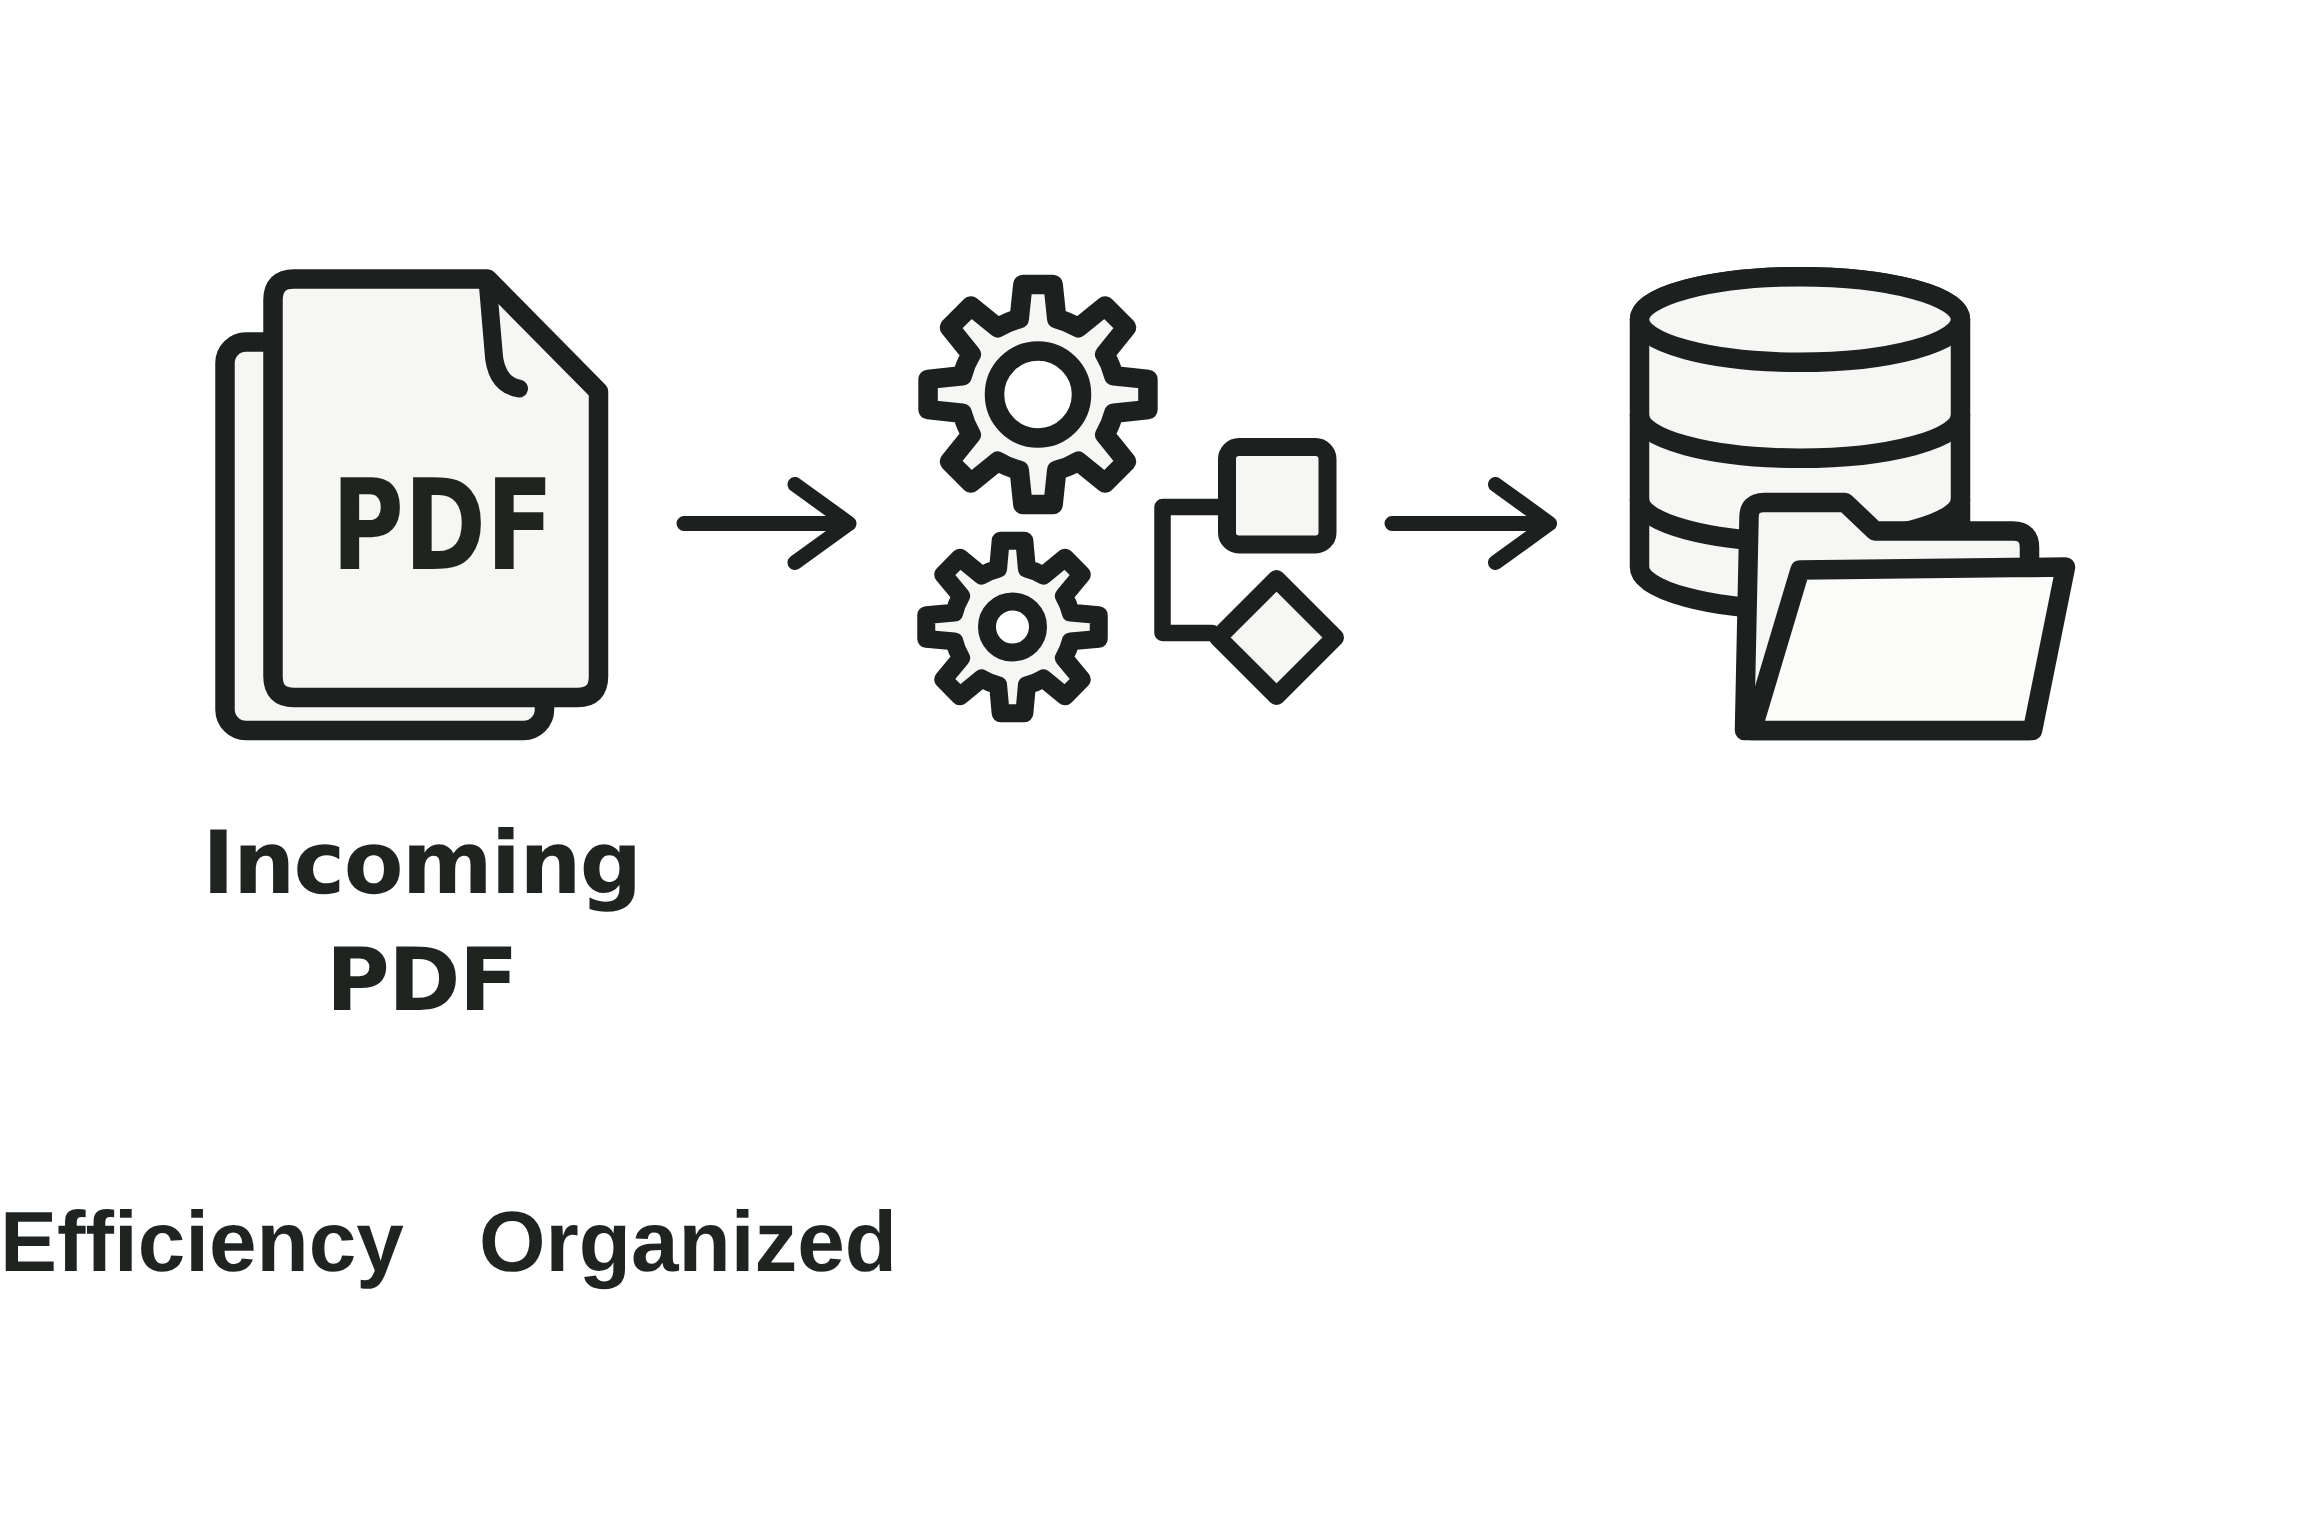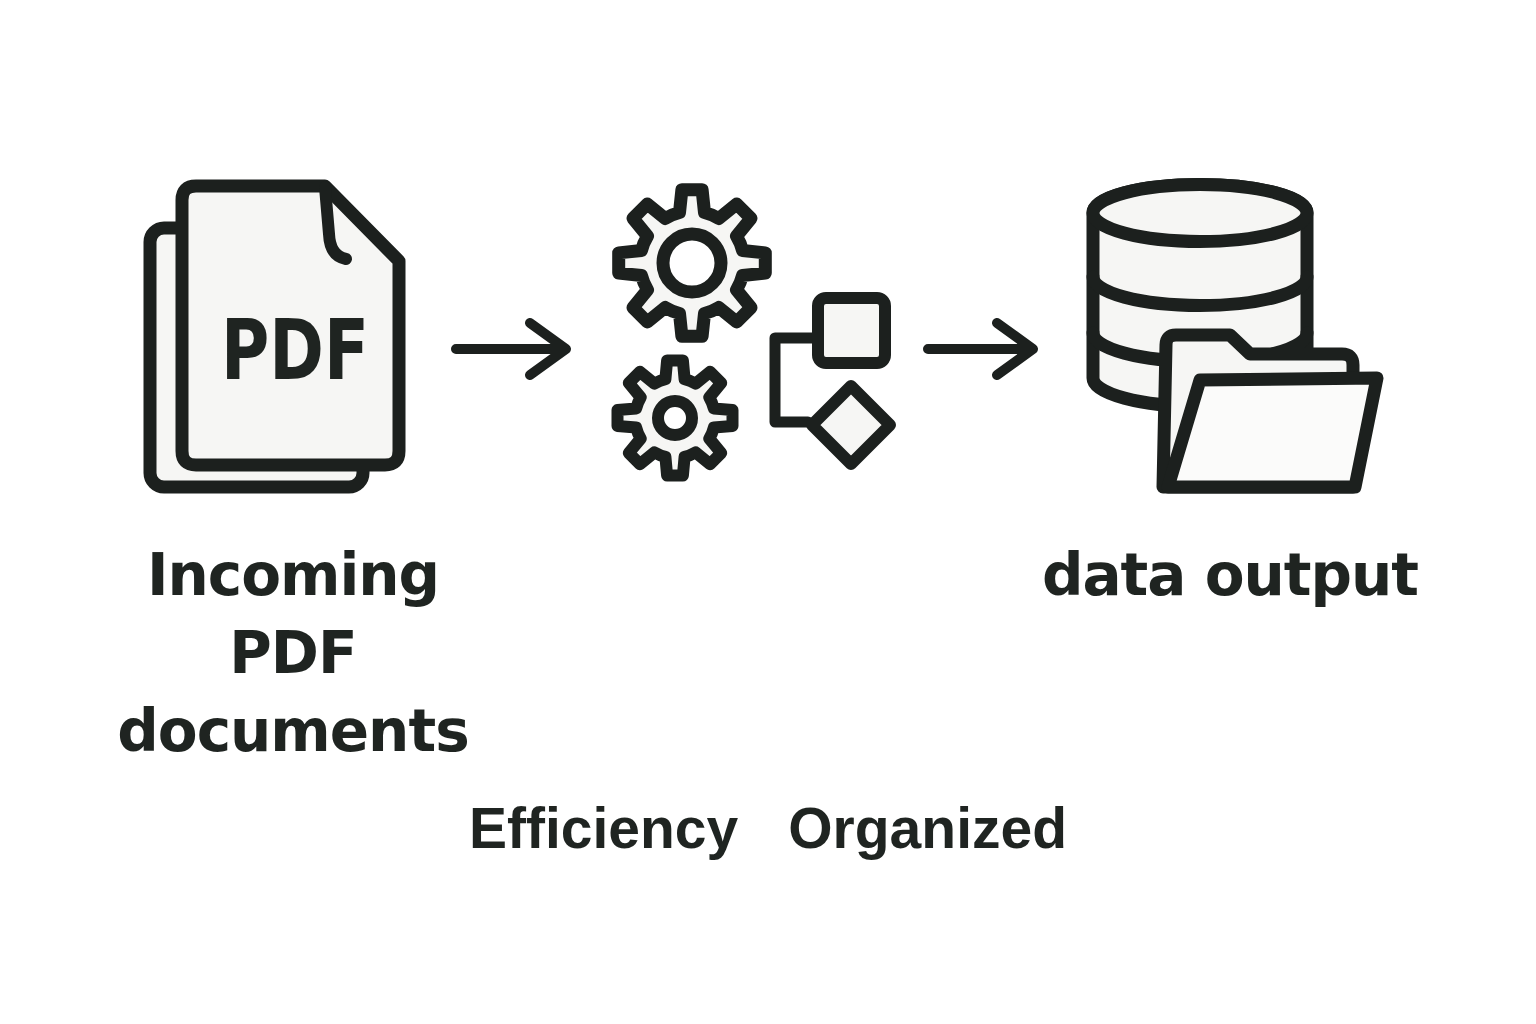--- a/index.html
+++ b/index.html
@@ -25,21 +25,21 @@
     position:absolute;top:536px;width:400px;
     text-align:center;color:var(--text);
     font-size:58px;font-weight:700;line-height:78px;letter-spacing:-1px;
   }
   .pdf-glyph{
     font-family:"DejaVu Sans","Liberation Sans",sans-serif;
     fill:var(--text);
   }
   .footer{
     position:absolute;top:798px;left:0;width:1536px;
-    display:flex;justify-content:center;gap:50px;
+    display:flex;justify-content:flex-start;gap:50px;
     color:var(--text);font-family:"Liberation Sans",sans-serif;
     font-size:57px;font-weight:700;line-height:60px;letter-spacing:0;
   }
 </style>
 </head>
 <body>
 
 <div class="stage">
 
   <svg class="icon" style="left:140px;top:172px" width="270" height="325" viewBox="0 0 270 325" aria-hidden="true">
@@ -69,31 +69,29 @@
 
   <svg class="icon" style="left:1080px;top:175px" width="310" height="325" viewBox="0 0 310 325" aria-hidden="true">
     <path class="shape" stroke-width="13" d="M13 38 A107 28.5 0 0 1 227 38 L227 203 A107 28.5 0 0 1 13 203 Z"></path>
     <ellipse class="shape" cx="120" cy="38" rx="107" ry="28.5" stroke-width="13"></ellipse>
     <path class="line" stroke-width="13" d="M13 102 A107 28.5 0 0 0 227 102"></path>
     <path class="line" stroke-width="13" d="M13 158 A107 28.5 0 0 0 227 158"></path>
     <path class="shape" stroke-width="13" d="M83 312 L86 170 Q86 160 96 160 L150 160 L170 179 L262 179 Q273 179 273 190 L273 312 Z"></path>
     <path class="shape" style="fill:var(--folder-front-fill)" stroke-width="13" d="M120 205 L297 203 L275 312 L88 312 Z"></path>
   </svg>
 
-  <div class="step-label" style="left:93px">
+  <div class="step-label" style="left:81px">
     <div>Incoming</div>
     <div>PDF</div>
-    <div>documents</div>
   </div>
 
   <div class="step-label" style="left:557px">
   </div>
 
   <div class="step-label" style="left:1030px">
-    <div>data output</div>
   </div>
 
   <div class="footer">
     <span>Efficiency</span>
     <span>Organized</span>
   </div>
 
 </div>
 
 </body></html>

